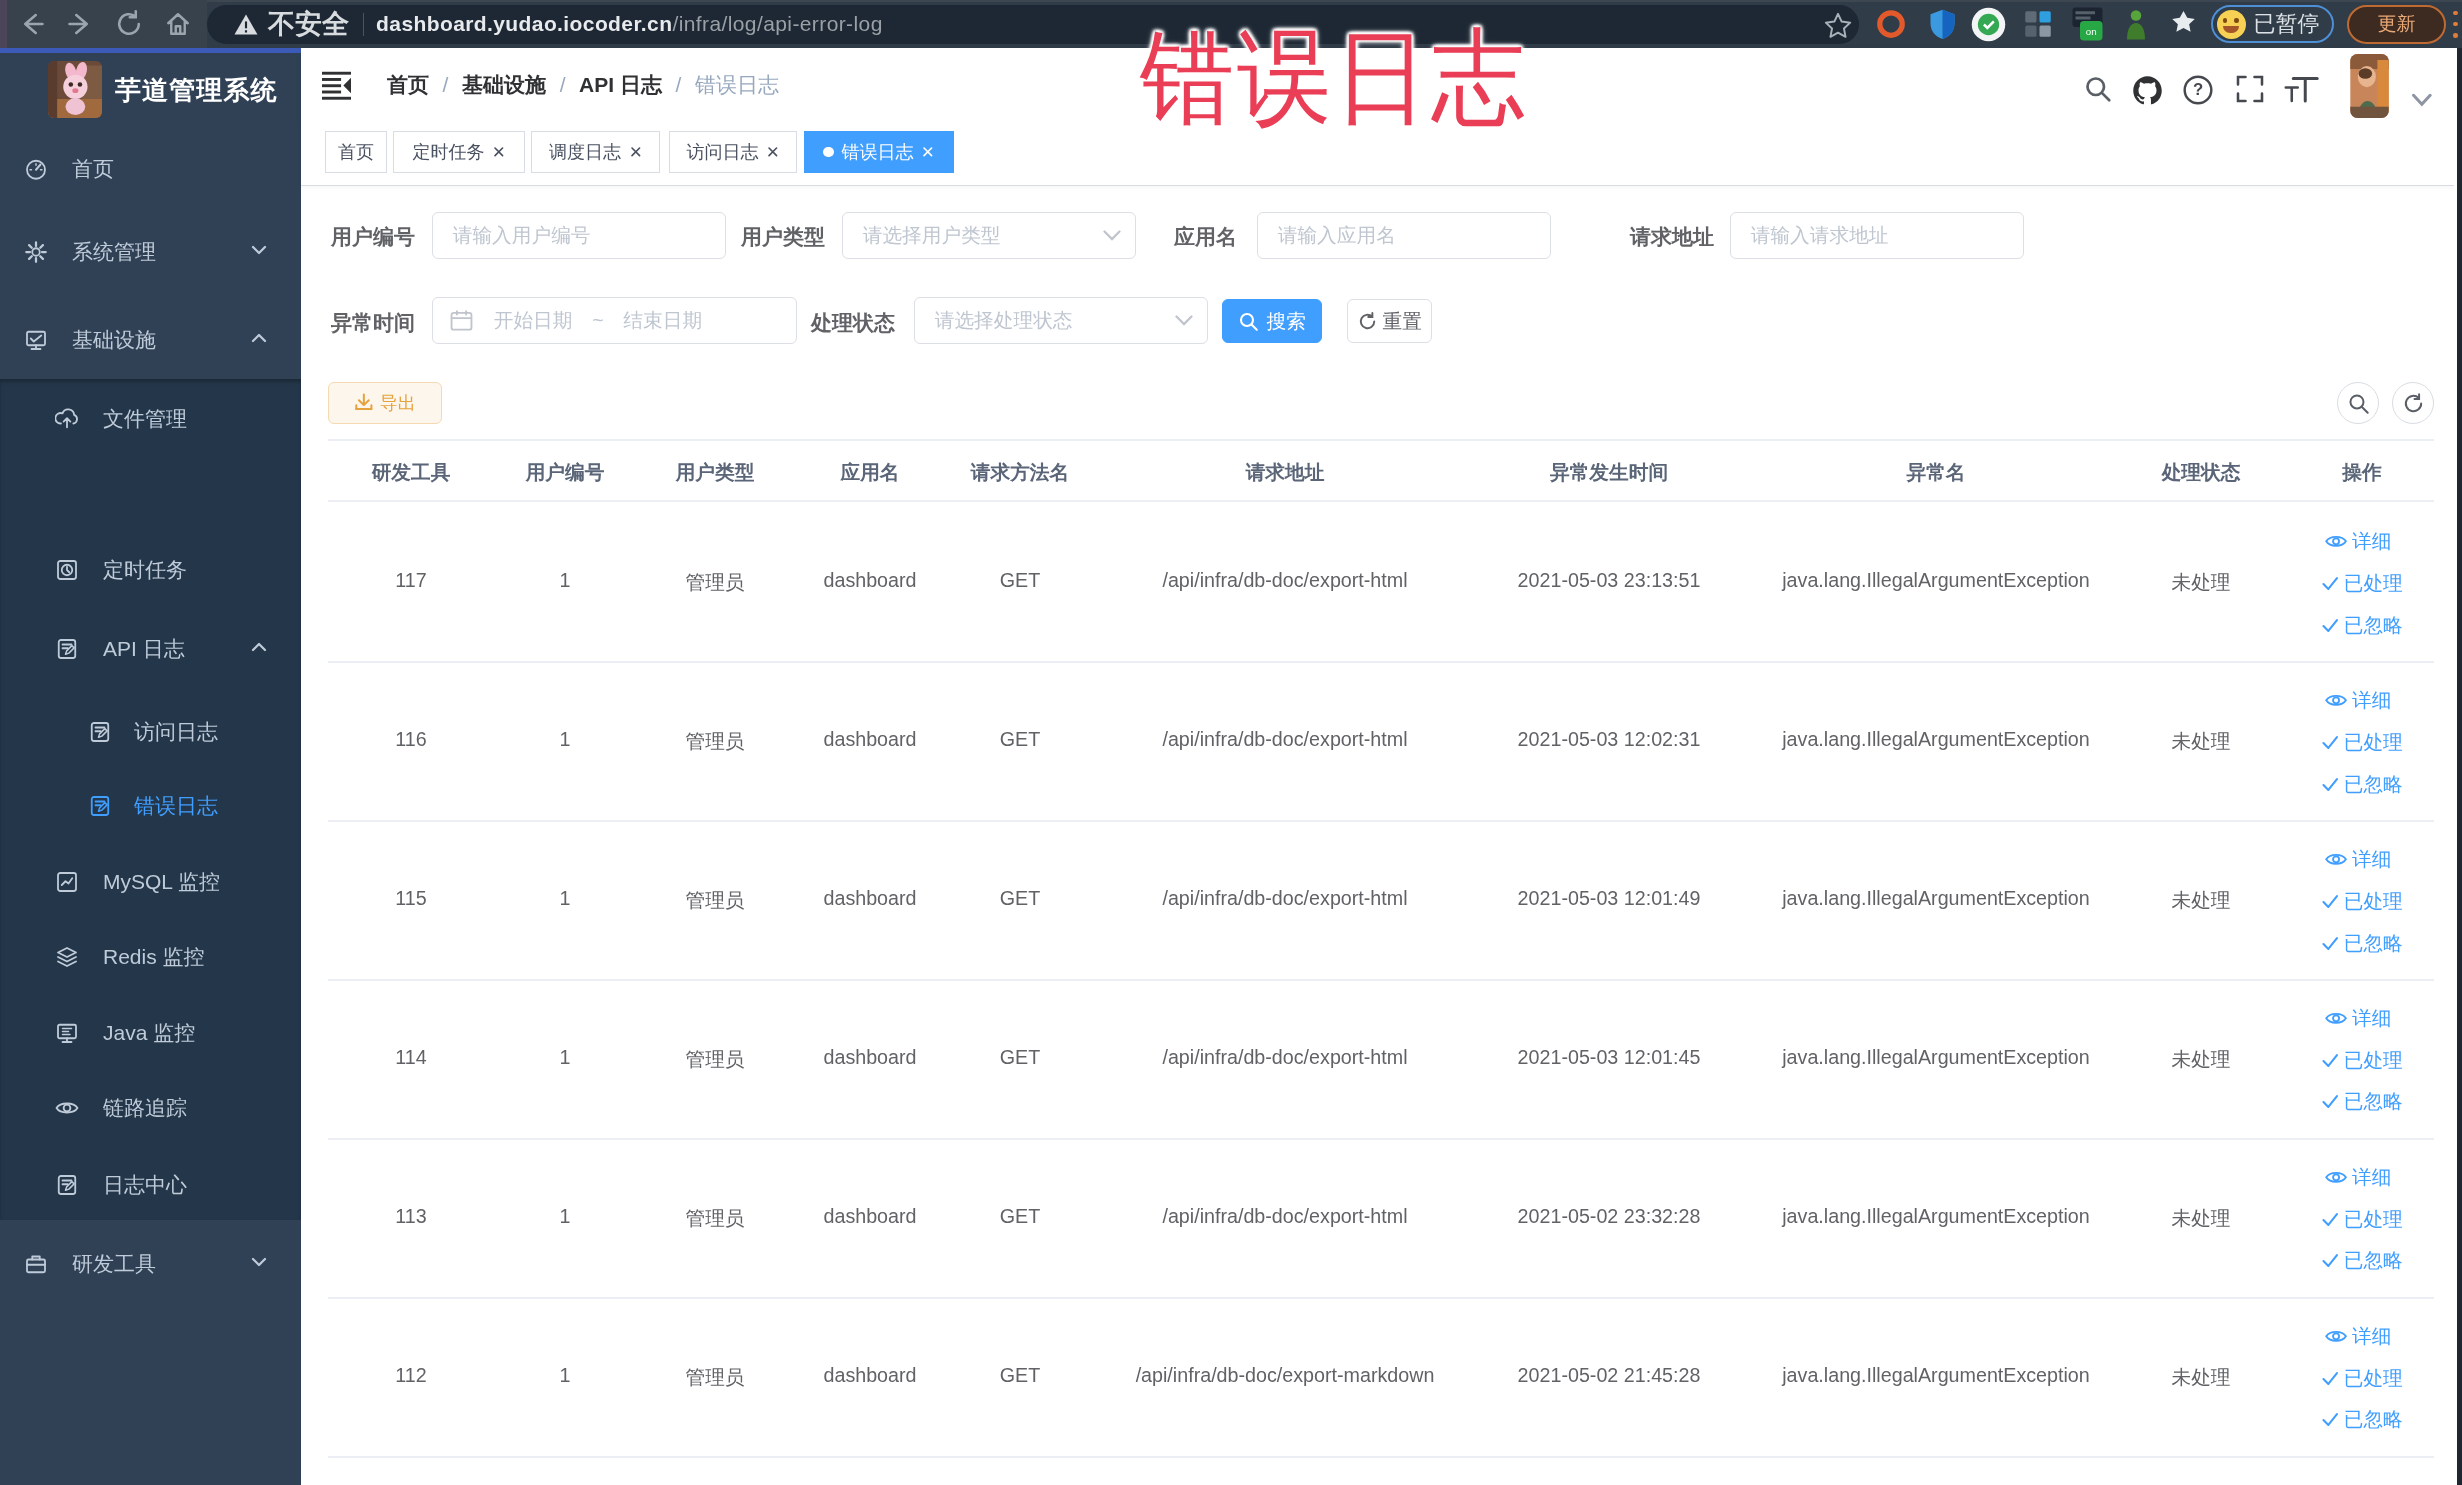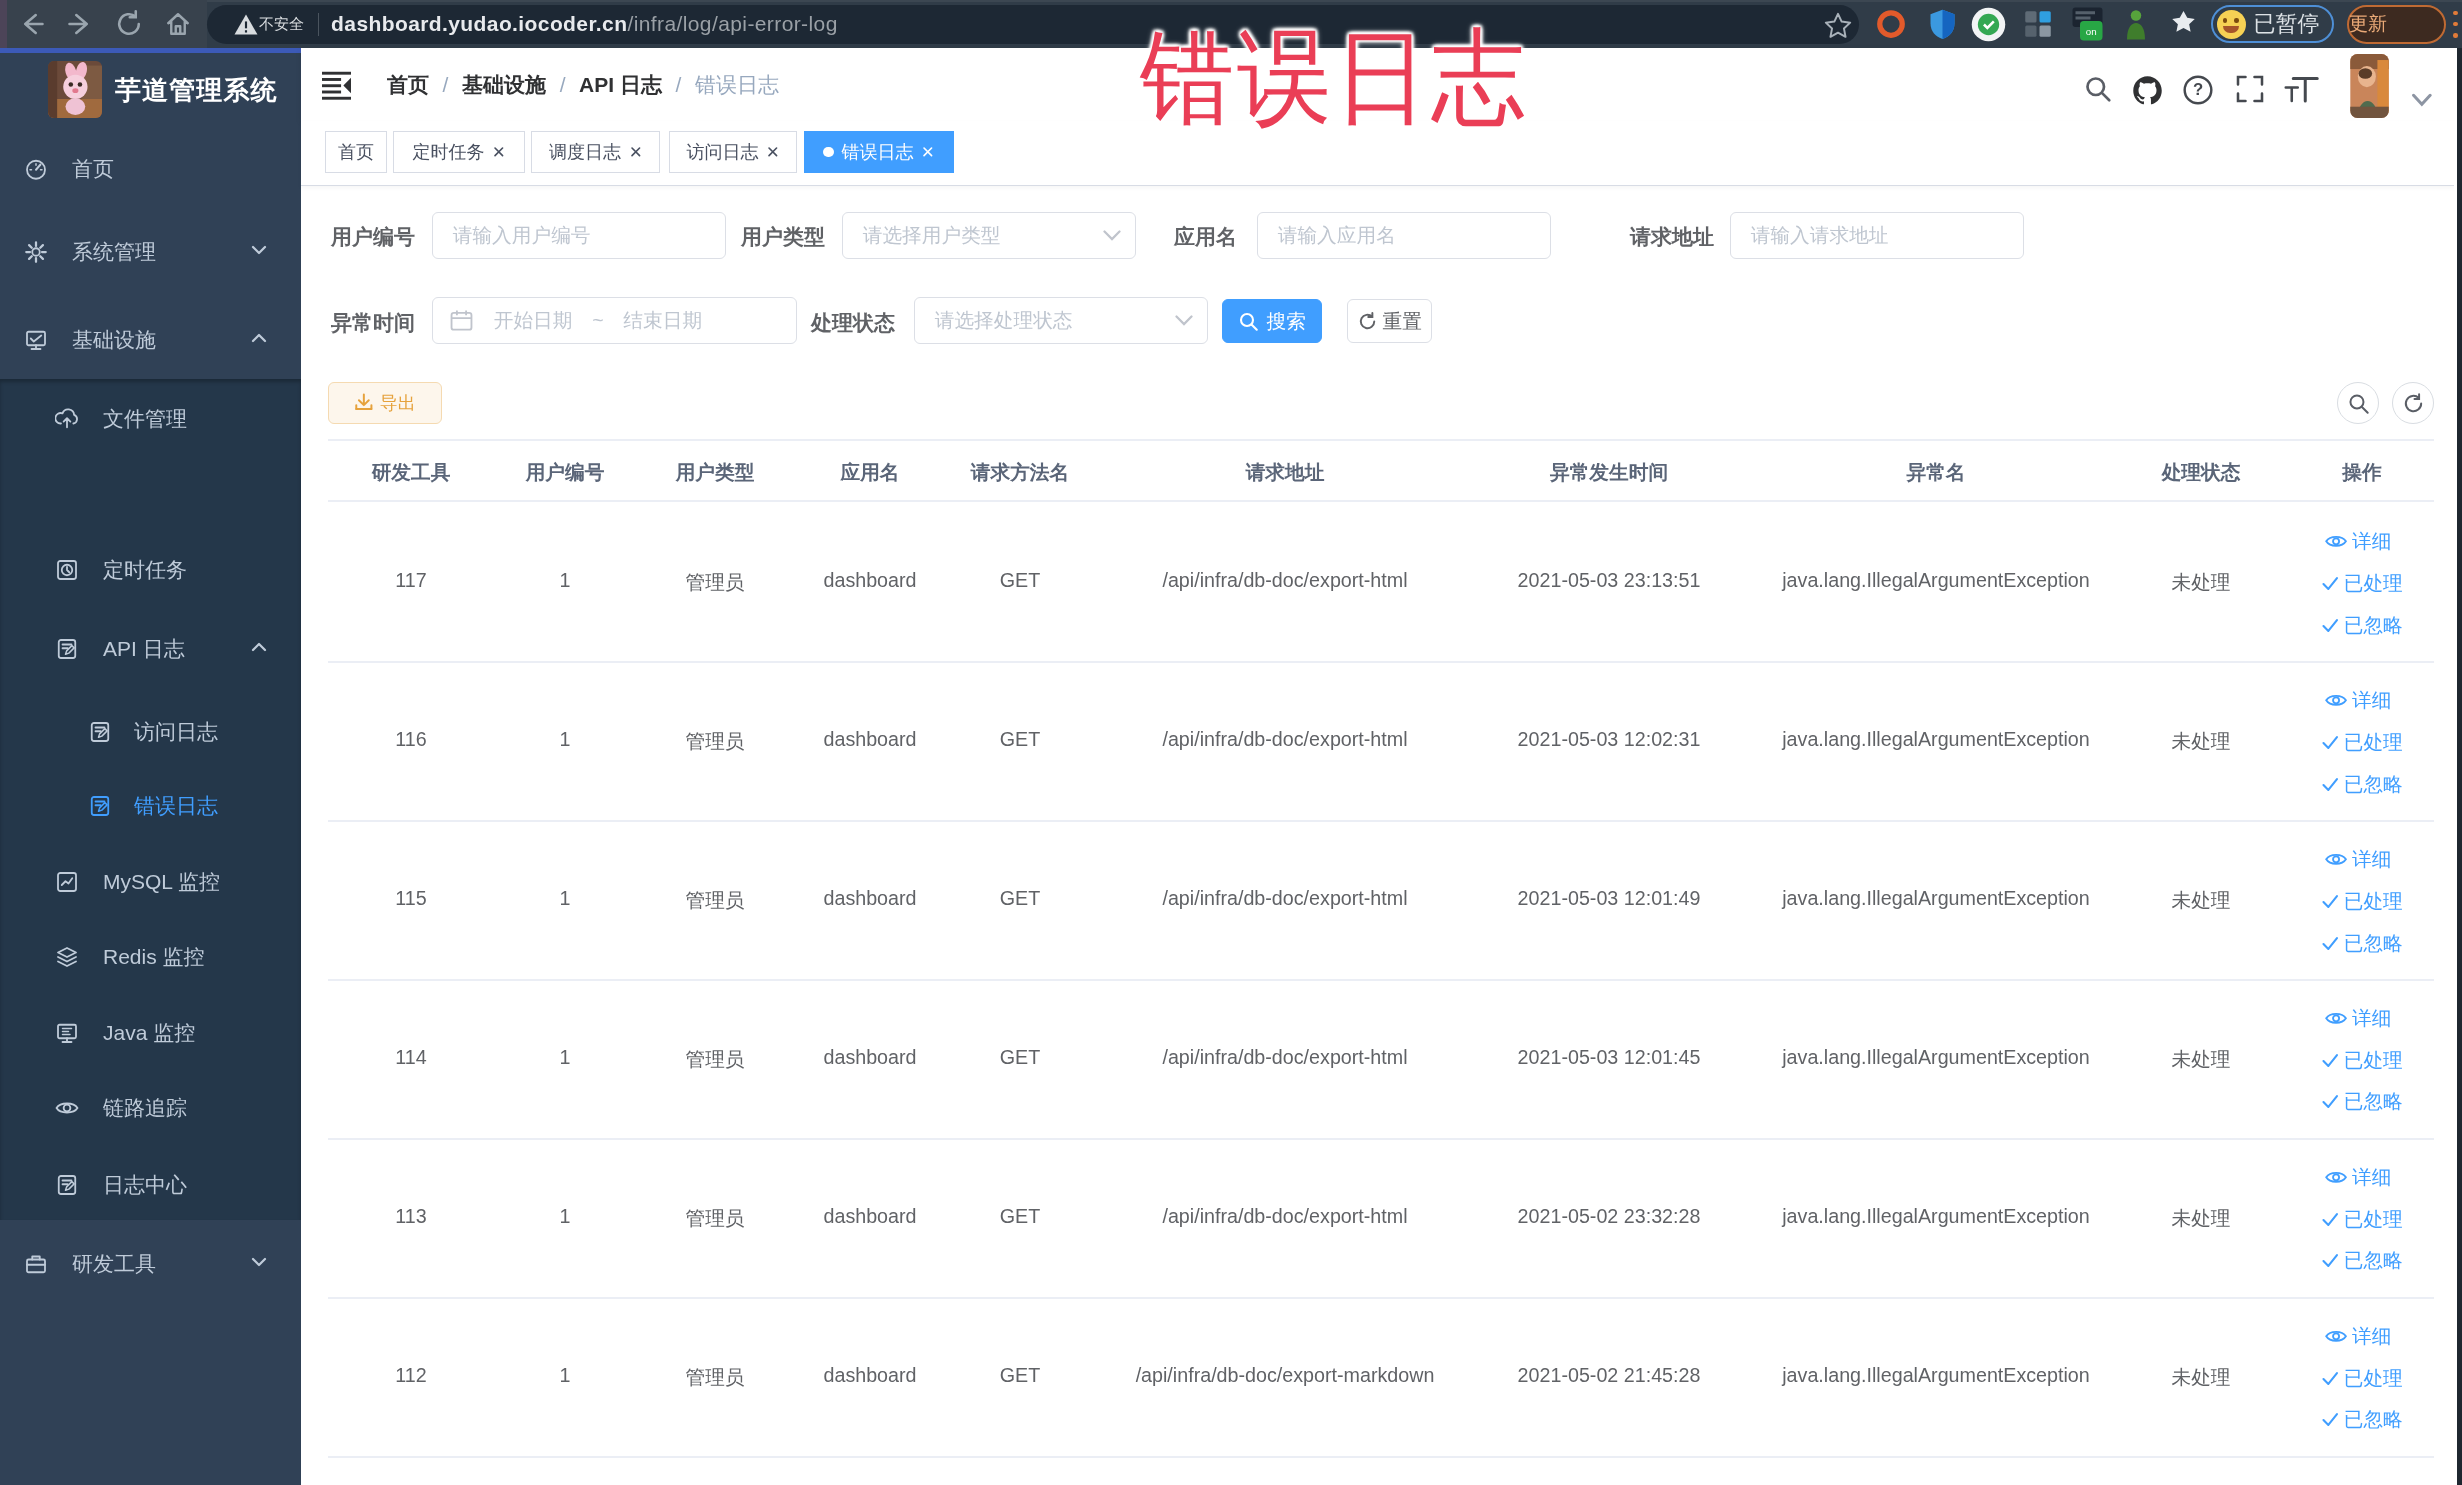--- a/index.html
+++ b/index.html
@@ -4,21 +4,21 @@
 html,body{margin:0;padding:0;width:2462px;height:1486px;overflow:hidden;background:#fff;
 font-family:"Liberation Sans",sans-serif;}
 *{box-sizing:border-box;}
 .abs{position:absolute;}
 
 #chrome{position:absolute;left:0;top:0;width:2462px;height:48px;background:#303c48;}
 #chrome .toplight{position:absolute;left:0;top:0;width:100%;height:2.3px;background:#3c4752;}
 .cicon{position:absolute;top:6px;width:36px;height:36px;display:flex;align-items:center;justify-content:center;}
 #urlpill{position:absolute;left:207px;top:4.5px;width:1652px;height:39px;border-radius:19.7px;background:#1d2834;display:flex;align-items:center;color:#dadfe3;}
 #urlpill .warn{margin-left:26px;}
-#urlpill .nsec{font-size:15px;font-weight:400;color:#d8dcdf;}
+#urlpill .nsec{font-size:27px;font-weight:700;color:#d8dcdf;margin-left:9px;}
 #urlpill .sep{width:1.5px;height:23px;background:#4a545e;margin:0 12px 0 13.6px;}
 #urlpill .url{font-size:21px;color:#e8eaed;font-weight:600;letter-spacing:0.4px;}
 #urlpill .url span{color:#9aa0a6;font-weight:400;}
 
 #sidebar{position:absolute;left:0;top:48px;width:301px;height:1437px;background:#304156;}
 #submenu-bg{position:absolute;left:0;top:331px;width:301px;height:841px;background:#24374a;box-shadow:inset 0 3px 3.8px rgba(0,0,0,.25);}
 .mitem{position:absolute;left:0;width:301px;height:76px;color:#bfcbd9;font-size:21px;display:flex;align-items:center;}
 .mitem .mico{position:absolute;left:24px;width:24px;height:24px;}
 .mitem .mtxt{position:absolute;left:72px;white-space:nowrap;}
 .mitem.sub .mico{left:55px;}
@@ -148,21 +148,21 @@
       </svg>
     </div>
 <div style="position:absolute;left:2211px;top:5.3px;width:123px;height:38px;border:2.3px solid #4e8fd6;border-radius:19.7px;display:flex;align-items:center;">
 <div style="width:29px;height:29px;border-radius:50%;background:#f6d154;margin-left:3.8px;position:relative;">
 <div style="position:absolute;left:6px;top:8.3px;width:4.5px;height:4.5px;border-radius:50%;background:#7a4b0e"></div>
 <div style="position:absolute;left:17.4px;top:8.3px;width:4.5px;height:4.5px;border-radius:50%;background:#7a4b0e"></div>
 <div style="position:absolute;left:6px;top:16px;width:16.7px;height:7.6px;border-radius:0 0 8.3px 8.3px;background:#a5552a"></div>
       </div>
 <span style="color:#dde2e6;font-size:22px;margin-left:7.6px;">已暂停</span>
     </div>
-<div style="position:absolute;left:2347px;top:4.5px;width:99px;height:39px;border:2.3px solid #bf6a33;border-radius:20.4px;background:#3d2a20;display:flex;align-items:center;">
+<div style="position:absolute;left:2347px;top:4.5px;width:99px;height:39px;border:2.3px solid #bf6a33;border-radius:20.4px;background:#3d2a20;display:flex;align-items:center;justify-content:center;">
 <span style="color:#e8a876;font-size:19px;">更新</span>
     </div>
 <div style="position:absolute;left:2453px;top:10.6px;width:4.5px;height:27px;display:flex;flex-direction:column;justify-content:space-between;">
 <div style="width:4.5px;height:4.5px;border-radius:50%;background:#e07b39"></div>
       <div style="width:4.5px;height:4.5px;border-radius:50%;background:#e07b39"></div>
       <div style="width:4.5px;height:4.5px;border-radius:50%;background:#e07b39"></div>
     </div>
 </div>
 <div id="sidebar">
     <div style="position:absolute;left:0;top:0;width:301px;height:5.3px;background:#3c5ab8"></div>

